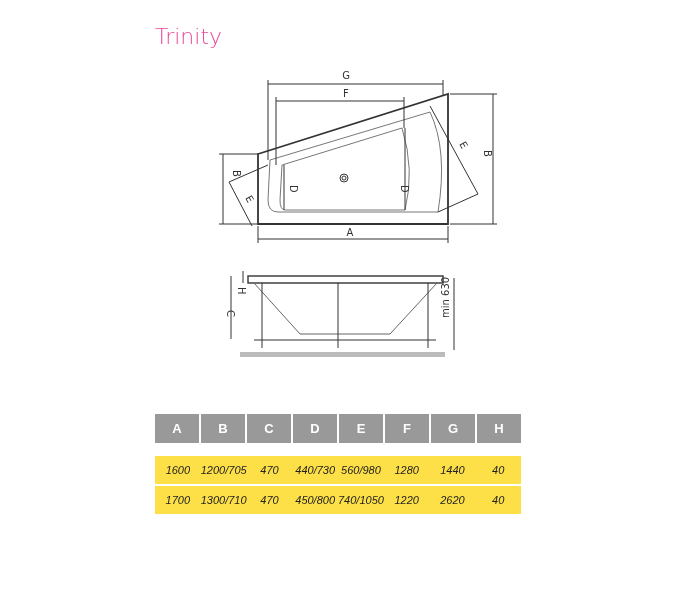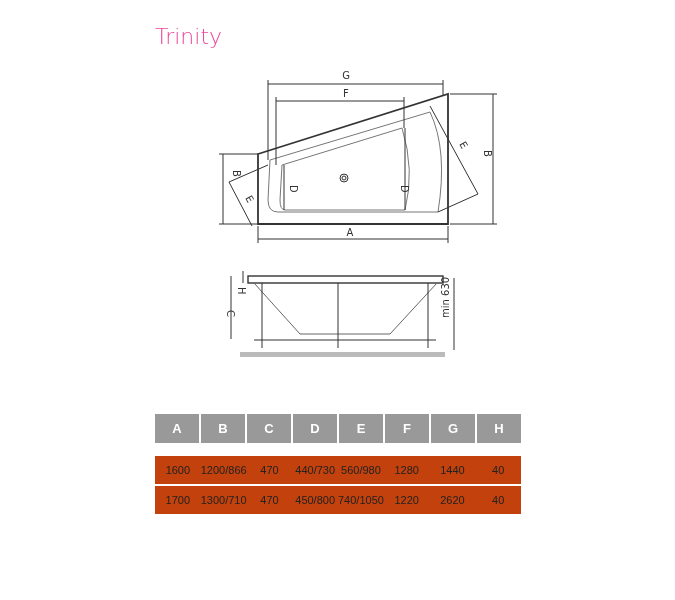--- a/index.html
+++ b/index.html
@@ -4,21 +4,21 @@
 <style>
   html,body{margin:0;padding:0;background:#fff;}
   body{width:675px;height:600px;position:relative;overflow:hidden;font-family:"Liberation Sans",sans-serif;}
   .title{position:absolute;left:155px;top:24px;font-family:"DejaVu Sans",sans-serif;font-size:22px;color:#ec4899;font-weight:300;}
   svg.diag{position:absolute;left:0;top:0;}
   .tbl{position:absolute;left:155px;top:414px;width:366px;}
   .hdr{display:flex;height:29px;}
   .hdr div{flex:1;background:#999;color:#fff;font-weight:bold;font-size:13px;display:flex;align-items:center;justify-content:center;border-right:2px solid #fff;}
   .hdr div:last-child{border-right:none;}
   .rows{margin-top:13px;}
-  .row{display:flex;height:28px;background:#c2410c;margin-bottom:2px;}
+  .row{display:flex;height:28px;background:#fde047;margin-bottom:2px;font-style:italic;}
   .row div{flex:1;font-size:11px;color:#222;display:flex;align-items:center;justify-content:center;}
   .lbl{font-family:"DejaVu Sans",sans-serif;font-size:10px;fill:#333;}
 </style>
 </head>
 <body>
 
 <div class="title">Trinity</div>
 
 <svg class="diag" width="675" height="400">
 
@@ -91,21 +91,21 @@
     <div>C</div>
     <div>D</div>
     <div>E</div>
     <div>F</div>
     <div>G</div>
     <div>H</div>
   </div>
   <div class="rows">
     <div class="row">
       <div>1600</div>
-      <div>1200/866</div>
+      <div>1200/705</div>
       <div>470</div>
       <div>440/730</div>
       <div>560/980</div>
       <div>1280</div>
       <div>1440</div>
       <div>40</div>
     </div>
     <div class="row">
       <div>1700</div>
       <div>1300/710</div>

